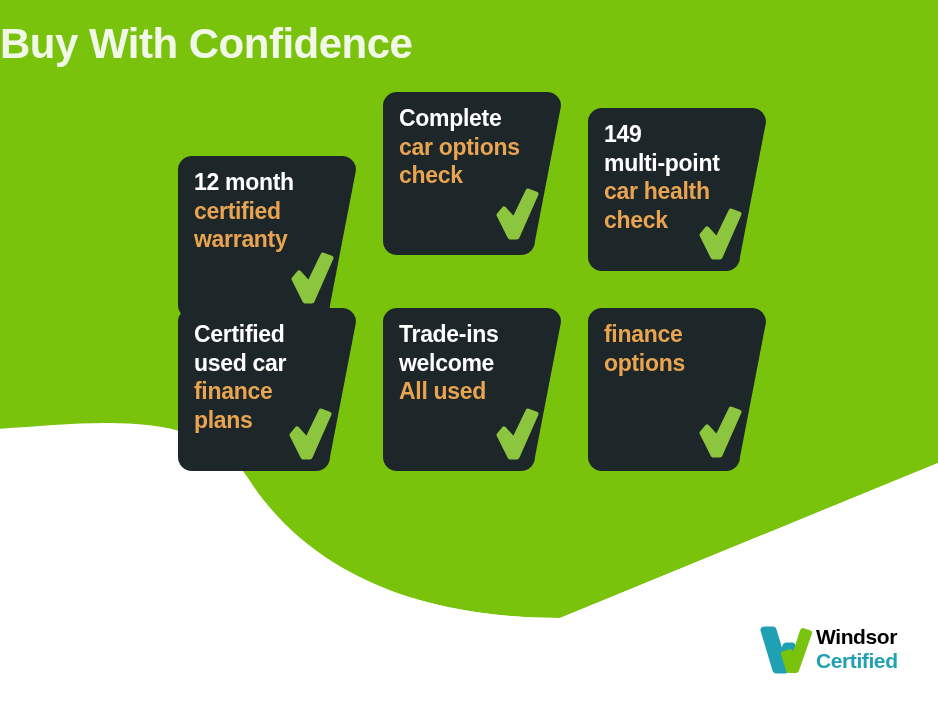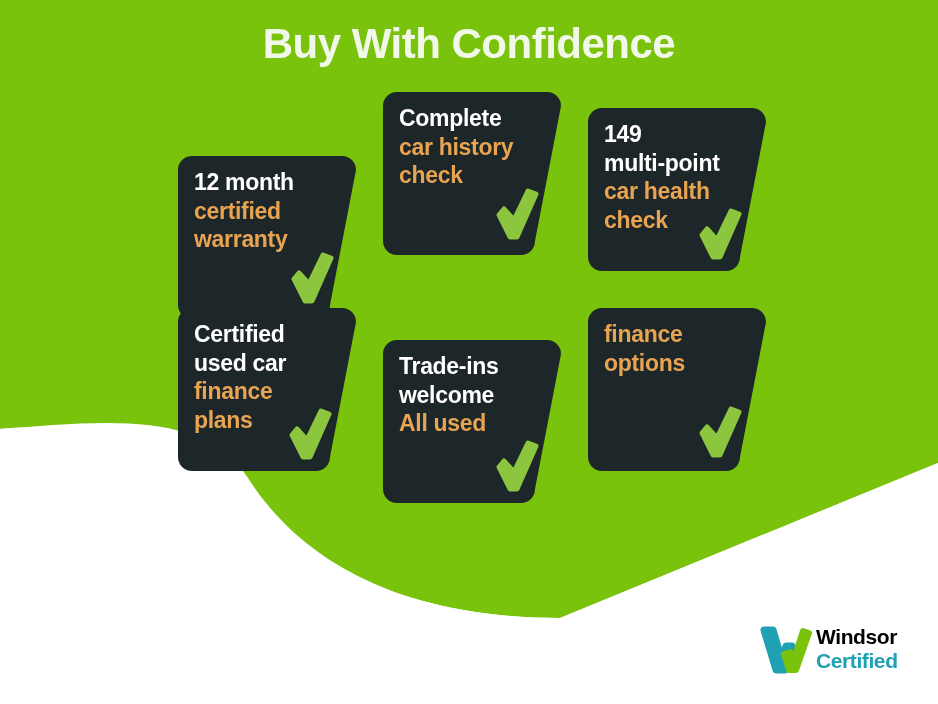--- a/index.html
+++ b/index.html
@@ -30,21 +30,21 @@
     width: 938px;
     height: 704px;
   }
 
   
   .title {
     position: absolute;
     left: 0;
     top: 18px;
     width: 938px;
-    text-align: center;
+    text-align: left;
     color: #f2f8e8;
     font-size: 42px;
     font-weight: bold;
     letter-spacing: -0.5px;
     line-height: 52px;
     white-space: nowrap;
   }
 
   
   .card {
@@ -144,21 +144,21 @@
       <path d="M 4,27 L 9,21 L 19,32 L 33,3 L 41,6 L 22,49 L 15,49 Z" fill="#8cc63f" stroke="#8cc63f" stroke-width="5" stroke-linejoin="round" stroke-linecap="round"></path>
     </svg>
   </div>
 
   <div class="card" style="left:383px; top:92px;">
     <svg class="shape" viewBox="0 0 178 163">
       <path d="M 14,0 L 164,0 A 14,14 0 0 1 178,14 L 152,149 A 14,14 0 0 1 138,163 L 14,163 A 14,14 0 0 1 0,149 L 0,14 A 14,14 0 0 1 14,0 Z" fill="#1d2628"></path>
     </svg>
     <div class="textblock">
       <div class="line white">Complete</div>
-      <div class="line amber">car history</div>
+      <div class="line amber">car options</div>
       <div class="line amber">check</div>
     </div>
     <svg class="tick" style="left:112px; top:96px;" viewBox="0 0 46 52">
       <path d="M 4,27 L 9,21 L 19,32 L 33,3 L 41,6 L 22,49 L 15,49 Z" fill="#8cc63f" stroke="#8cc63f" stroke-width="5" stroke-linejoin="round" stroke-linecap="round"></path>
     </svg>
   </div>
 
   <div class="card" style="left:588px; top:108px;">
     <svg class="shape" viewBox="0 0 178 163">
       <path d="M 14,0 L 164,0 A 14,14 0 0 1 178,14 L 152,149 A 14,14 0 0 1 138,163 L 14,163 A 14,14 0 0 1 0,149 L 0,14 A 14,14 0 0 1 14,0 Z" fill="#1d2628"></path>
@@ -182,21 +182,21 @@
       <div class="line white">Certified</div>
       <div class="line white">used car</div>
       <div class="line amber">finance</div>
       <div class="line amber">plans</div>
     </div>
     <svg class="tick" style="left:110px; top:100px;" viewBox="0 0 46 52">
       <path d="M 4,27 L 9,21 L 19,32 L 33,3 L 41,6 L 22,49 L 15,49 Z" fill="#8cc63f" stroke="#8cc63f" stroke-width="5" stroke-linejoin="round" stroke-linecap="round"></path>
     </svg>
   </div>
 
-  <div class="card" style="left:383px; top:308px;margin-top:32px;">
+  <div class="card" style="left:383px; top:308px;">
     <svg class="shape" viewBox="0 0 178 163">
       <path d="M 14,0 L 164,0 A 14,14 0 0 1 178,14 L 152,149 A 14,14 0 0 1 138,163 L 14,163 A 14,14 0 0 1 0,149 L 0,14 A 14,14 0 0 1 14,0 Z" fill="#1d2628"></path>
     </svg>
     <div class="textblock">
       <div class="line white">Trade-ins</div>
       <div class="line white">welcome</div>
       <div class="line amber">All used</div>
     </div>
     <svg class="tick" style="left:112px; top:100px;" viewBox="0 0 46 52">
       <path d="M 4,27 L 9,21 L 19,32 L 33,3 L 41,6 L 22,49 L 15,49 Z" fill="#8cc63f" stroke="#8cc63f" stroke-width="5" stroke-linejoin="round" stroke-linecap="round"></path>

